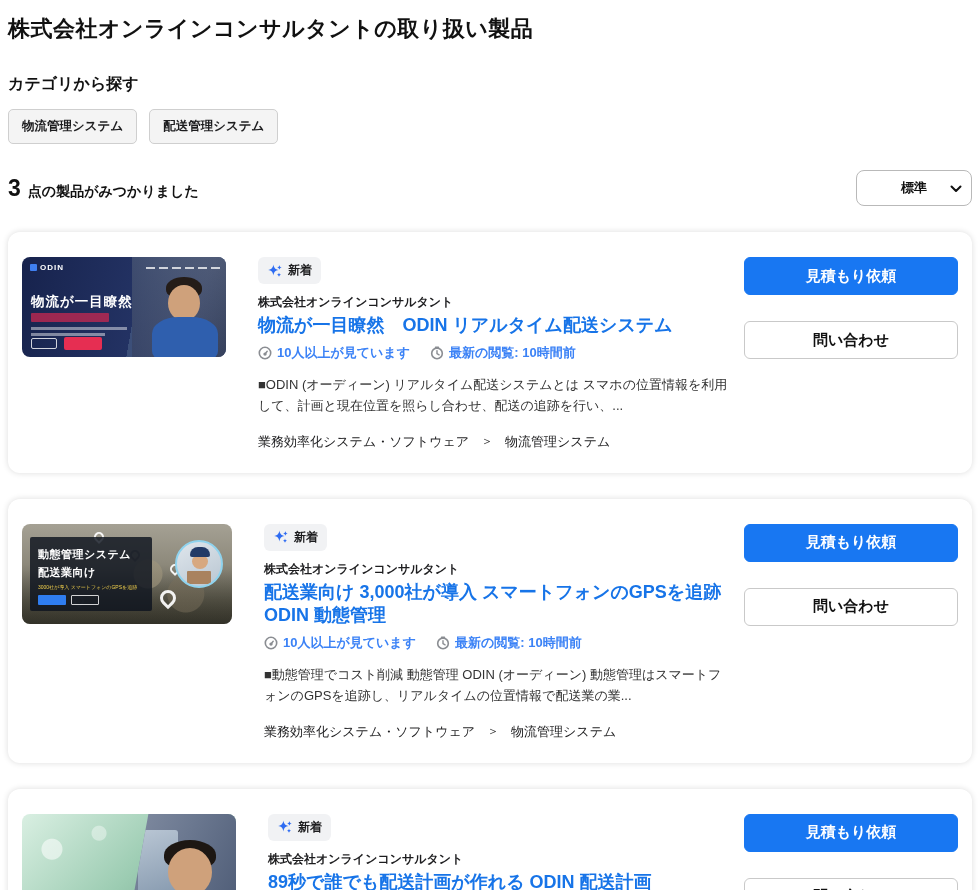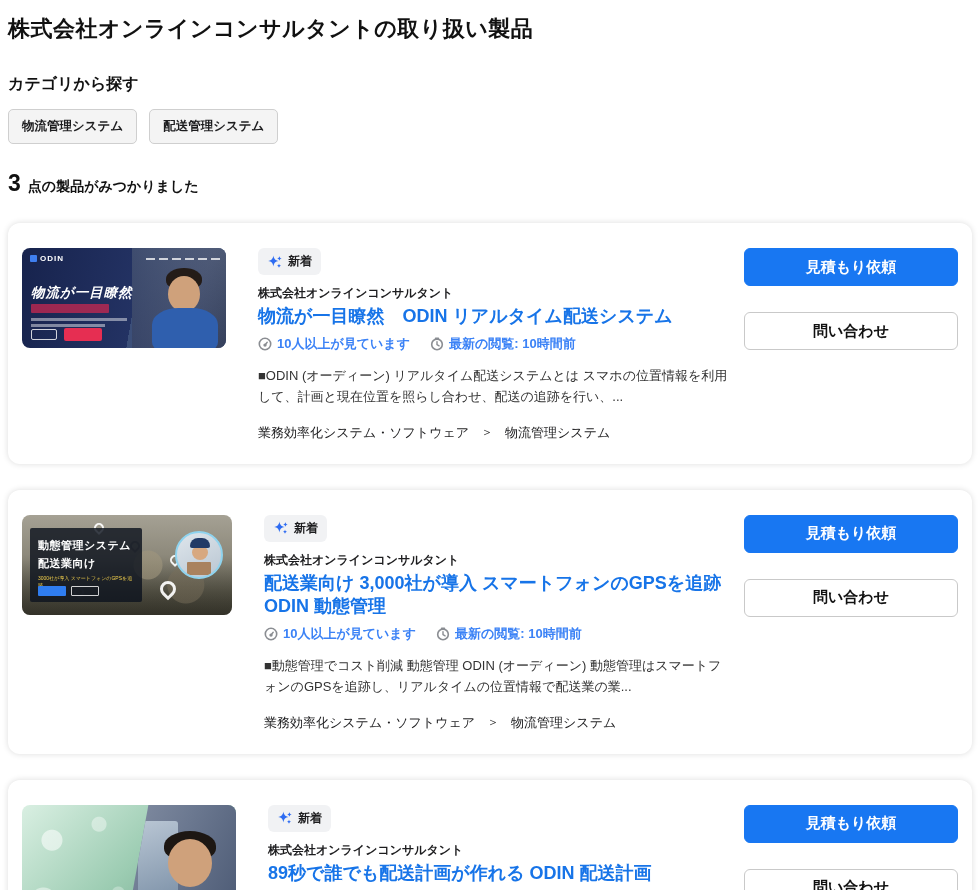--- a/index.html
+++ b/index.html
@@ -57,40 +57,40 @@
   .pers .torso { position:absolute; background:#2f5fae; border-radius:40% 40% 8px 8px; }
   .t1-pers { right:8px; top:14px; width:70px; height:86px; }
   .t1-pers .head { width:32px; height:36px; left:20px; top:14px; }
   .t1-pers .hair { width:36px; height:22px; left:18px; top:6px; }
   .t1-pers .torso { width:66px; height:42px; left:4px; top:46px; }
   .t1-bar { position:absolute; top:6px; left:8px; right:6px; display:flex; align-items:center; }
   .t1-logo { display:flex; align-items:center; gap:3px; color:#fff; font-size:8px; font-weight:bold; letter-spacing:1px; }
   .t1-logo i { width:7px; height:7px; background:#3f7ff0; display:inline-block; border-radius:1px; }
   .t1-nav { margin-left:auto; display:flex; gap:4px; }
   .t1-nav i { width:9px; height:2px; background:rgba(255,255,255,.75); display:inline-block; }
-  .t1-headline { position:absolute; left:9px; top:36px; color:#fff; font-size:13.5px; font-weight:bold; letter-spacing:1px;font-style:italic; }
+  .t1-headline { position:absolute; left:9px; top:36px; color:#fff; font-size:13.5px; font-weight:bold; letter-spacing:1px; }
   .t1-sub { position:absolute; left:9px; top:56px; width:78px; height:9px; background:rgba(200,40,80,.75); border-radius:1px; }
   .t1-lines i { position:absolute; left:9px; height:3px; background:rgba(255,255,255,.45); }
   .t1-lines i:nth-child(1){ top:70px; width:96px; }
   .t1-lines i:nth-child(2){ top:76px; width:74px; }
   .t1-btn-ghost { position:absolute; left:9px; bottom:8px; width:26px; height:11px; border:1px solid rgba(255,255,255,.8); border-radius:2px; }
   .t1-btn-red { position:absolute; left:42px; bottom:7px; width:38px; height:13px; background:#e62e52; border-radius:2px; }
 
   .thumb2 { width:210px; height:100px;
             background:linear-gradient(180deg,#a5a194 0%,#8d897b 40%,#585649 78%,#3e3d33 100%); }
   .thumb2::before { content:""; position:absolute; inset:0;
             background:
               radial-gradient(circle at 78% 70%, rgba(120,110,90,.5) 0 18px, transparent 19px),
               radial-gradient(circle at 60% 50%, rgba(160,150,125,.6) 0 14px, transparent 15px),
               linear-gradient(0deg, rgba(30,28,20,.35), transparent 55%); }
   .pin { position:absolute; width:10px; height:10px; border:2px solid rgba(255,255,255,.92);
          border-radius:50% 50% 50% 0; transform:rotate(-45deg); }
   .pin.gray { border-color:rgba(90,90,90,.65); }
   .pin.big { width:16px; height:16px; border-width:3px; }
-  .t2-box { position:absolute; left:8px; top:13px; width:112px; height:74px;
+  .t2-box { position:absolute; left:8px; top:13px; width:122px; height:74px;
             background:rgba(14,20,30,.82); border-radius:2px; padding:7px 8px; color:#fff; }
   .t2-line { font-size:11px; font-weight:bold; line-height:1.25; letter-spacing:.5px; }
   .t2-sub { margin-top:4px; font-size:5px; color:#f5d24c; line-height:1.5; }
   .t2-btns { position:absolute; left:8px; bottom:6px; display:flex; gap:5px; }
   .t2-btns i { width:28px; height:10px; border-radius:1px; }
   .t2-btns i:first-child { background:#2f7df0; }
   .t2-btns i:last-child { border:1px solid rgba(255,255,255,.8); }
   .t2-circle { position:absolute; right:9px; top:16px; width:48px; height:48px; border-radius:50%;
                border:2px solid #8fd3ee; overflow:hidden;
                background:linear-gradient(150deg,#dfe6ec 0%,#b9c6d2 100%); }
@@ -129,20 +129,26 @@
   <div class="chip-row">
     <button class="chip">物流管理システム</button>
     <button class="chip">配送管理システム</button>
   </div>
 
   <div class="results-row">
     <div class="results-text">
       <span class="results-count">3</span>
       <span class="results-suffix">点の製品がみつかりました</span>
     </div>
+    <div class="sort-select">
+      <span>標準</span>
+      <svg class="icon-svg" width="12" height="8" viewBox="0 0 12 8">
+          <path d="M1.5 1.5 L6 6 L10.5 1.5" fill="none" stroke="#111" stroke-width="2" stroke-linecap="round" stroke-linejoin="round"></path>
+        </svg>
+    </div>
   </div>
 
   <article class="card">
     <a class="thumb thumb1">
       <span class="t1-photo"></span>
       <span class="pers t1-pers">
           <i class="hair"></i>
           <i class="head"></i>
           <i class="torso"></i>
         </span>

